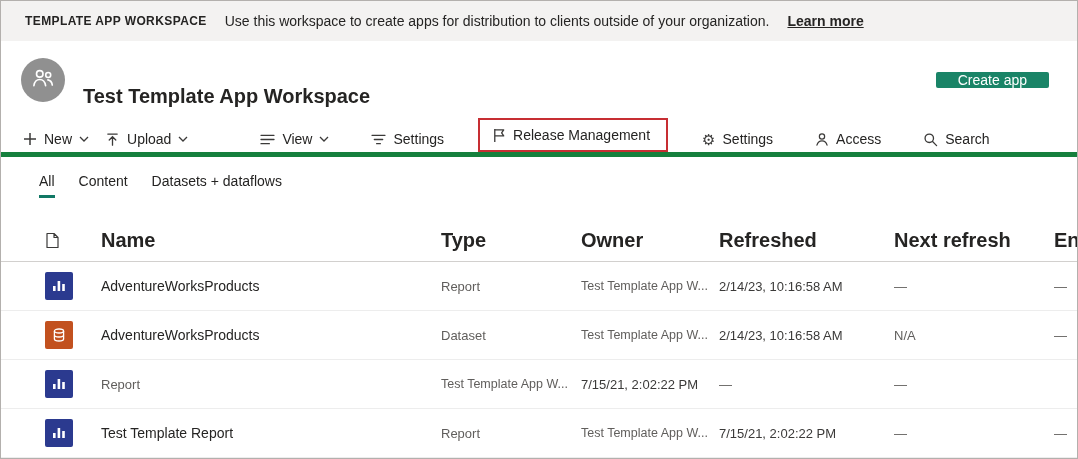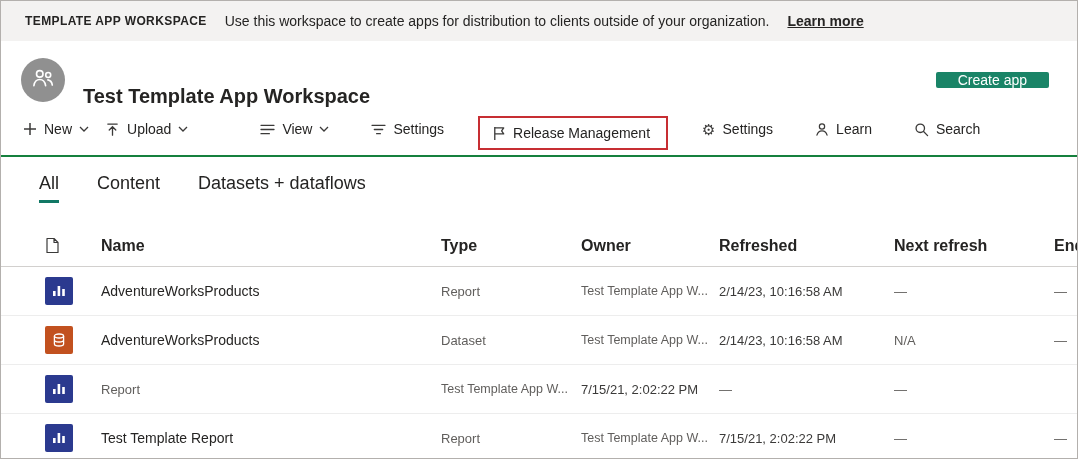--- a/index.html
+++ b/index.html
@@ -46,65 +46,65 @@
   .ws-title { font-size: 20px; font-weight: 700; margin-left: 18px; flex: 1 1 auto; margin-top: 32px; }
   .create-app-btn {
     background: var(--accent-green, #1a8467);
     color: #fff; border: none; border-radius: 2px;
     font-family: inherit; font-size: 14px;
     padding: 0 22px; cursor: pointer; white-space: nowrap;
   }
 
   
   .toolbar {
-    display: flex; align-items: flex-start;
+    display: flex; align-items: flex-end;
     padding: 0 14px;
     height: 41px;
-    border-bottom: 2px solid #15803d;
+    border-bottom: 5px solid #15803d;
     font-size: 14px;
   }
   .tb-item {
     display: flex; align-items: center; gap: 7px;
     padding: 5px 8px; cursor: pointer; white-space: nowrap;
     color: #252423;
   }
   .tb-item svg { display: block; color: #3b3a39; }
   .tb-gap { width: 26px; flex: 0 0 auto; }
   .tb-gap-lg { width: 56px; flex: 0 0 auto; }
   .release-box {
     border: 2px solid var(--highlight-red, #c72e33);
     padding: 2px 8px 2px 4px;
     display: flex; align-items: center;
   }
   .glyph-icon { font-size: 15px; line-height: 1; color: #3b3a39; }
 
   
   .tabs {
-    display: flex; gap: 38px;
+    display: flex; gap: 24px;
     padding: 16px 0 0 38px;
-    font-size: 18px;
+    font-size: 14px;
   }
   .tab { padding-bottom: 9px; cursor: pointer; position: relative; color: #252423; }
   .tab.active { font-weight: 400; }
   .tab.active::after {
     content: ""; position: absolute; left: 0; right: 0; bottom: 0;
     height: 3px; background: var(--tab-underline, #117865);
   }
 
   
   .table { margin-top: 22px; }
   .trow {
     display: grid;
     grid-template-columns: 44px 56px 340px 140px 138px 175px 160px 80px;
     align-items: center;
   }
   .thead {
     height: 42px;
     border-bottom: 1px solid #d2d0ce;
-    font-weight: 700; font-size: 16px;
+    font-weight: 700; font-size: 20px;
   }
   .thead .hcell { cursor: pointer; }
   .tbody-row {
     height: 49px;
     border-bottom: 1px solid #ededed;
     cursor: pointer;
   }
   .cell-name { font-size: 14px; color: #252423; }
   .cell-dim { font-size: 13px; color: #605e5c; }
   .cell-owner { font-size: 12.5px; color: #605e5c; white-space: nowrap; overflow: hidden; }
@@ -222,21 +222,21 @@
 
     <div class="tb-gap"></div>
 
     <div class="tb-item">
       <span>
         <svg width="14" height="15" viewBox="0 0 16 16" fill="none" stroke="currentColor" stroke-width="1.4" stroke-linecap="round">
             <circle cx="8" cy="4.6" r="3"></circle>
             <path d="M2.2 14.5c.8-3.4 3.1-5 5.8-5s5 1.6 5.8 5"></path>
           </svg>
       </span>
-      <span>Learn</span>
+      <span>Access</span>
     </div>
 
     <div class="tb-gap"></div>
 
     <div class="tb-item">
       <span>
         <svg width="15" height="15" viewBox="0 0 16 16" fill="none" stroke="currentColor" stroke-width="1.4" stroke-linecap="round">
             <circle cx="6.7" cy="6.7" r="4.5"></circle>
             <path d="M10.2 10.2L14.5 14.5"></path>
           </svg>

